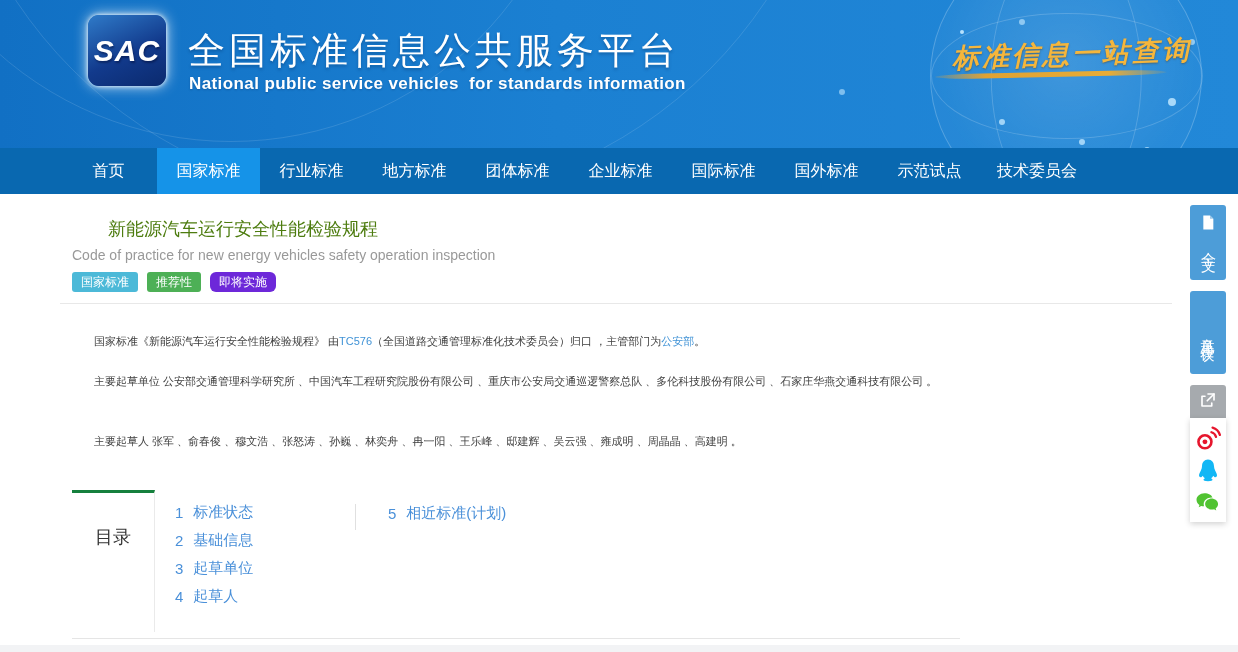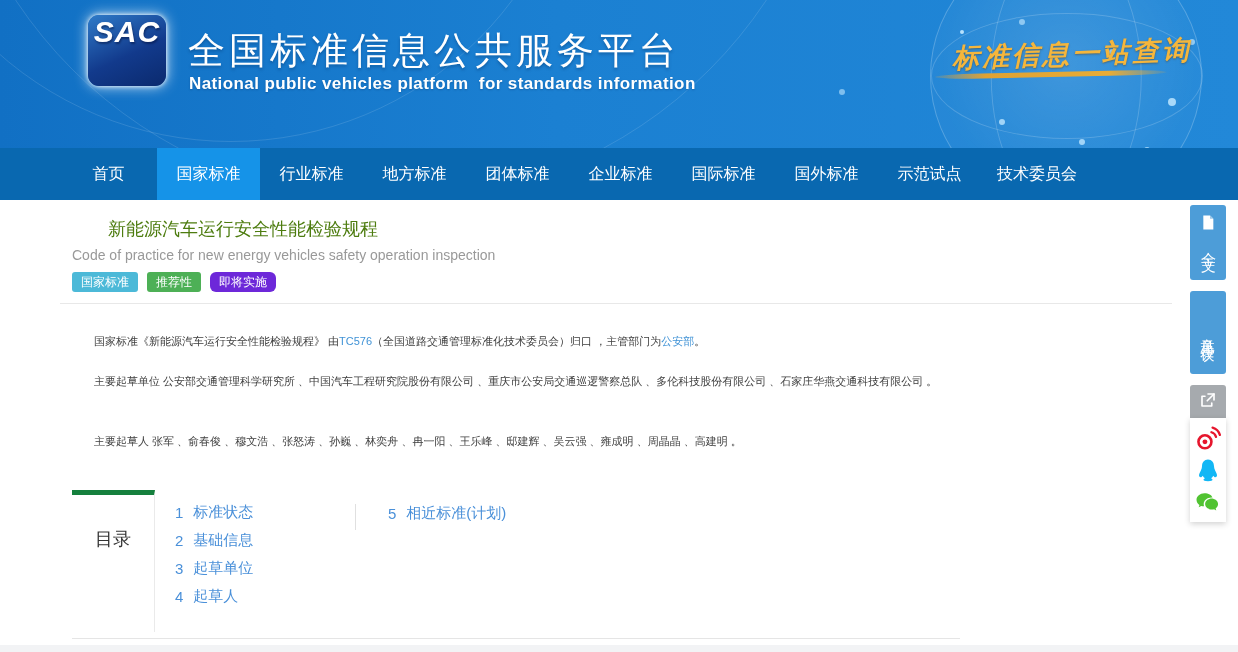--- a/index.html
+++ b/index.html
@@ -20,36 +20,36 @@
   .globe:after{content:"";position:absolute;top:50%;left:0;height:46%;width:100%;transform:translateY(-50%);
          border:1px solid rgba(255,255,255,.18);border-radius:50%;}
   .sparks{position:absolute;left:960px;top:30px;width:4px;height:4px;border-radius:50%;background:rgba(190,230,255,.95);
          box-shadow:40px 90px 0 1px rgba(190,230,255,.8),150px 20px 0 1px rgba(190,230,255,.7),
                     210px 70px 0 2px rgba(190,230,255,.85),120px 110px 0 1px rgba(190,230,255,.8),
                     -120px 60px 0 1px rgba(190,230,255,.6),230px 10px 0 1px rgba(190,230,255,.7),
                     60px -10px 0 1px rgba(190,230,255,.65),185px 118px 0 1px rgba(190,230,255,.75);}
   .logo{position:absolute;left:88px;top:15px;width:78px;height:71px;border-radius:11px;cursor:pointer;
         background:linear-gradient(155deg,#2f7bc9 0%,#123a8c 55%,#0b2a6e 100%);
         box-shadow:0 0 14px rgba(255,255,255,.85),0 0 4px rgba(255,255,255,.9);
-        display:flex;justify-content:center;}
+        display:flex;align-items:center;justify-content:center;}
   .logo span{color:#fff;font-size:30px;font-weight:900;font-style:italic;letter-spacing:1px;
         text-shadow:1px 2px 2px rgba(0,10,50,.45);}
   .site-title{position:absolute;left:188px;top:26px;color:#fff;font-size:37px;font-weight:normal;
         letter-spacing:4px;text-shadow:0 2px 3px rgba(0,40,90,.35);white-space:nowrap;}
   .site-sub{position:absolute;left:189px;top:74px;color:#fff;font-size:17px;font-weight:bold;
         letter-spacing:.4px;white-space:pre;text-shadow:0 1px 2px rgba(0,40,90,.3);}
   .slogan{position:absolute;left:952px;top:36px;color:#f5b63c;font-size:27px;font-weight:bold;
         font-style:italic;letter-spacing:3px;transform:rotate(-2deg);white-space:nowrap;
         text-shadow:0 1px 2px rgba(90,50,0,.45);}
   .slogan-line{position:absolute;left:935px;top:72px;width:232px;height:5px;transform:rotate(-1.2deg);
         border-radius:40%/100%;
         background:linear-gradient(90deg,rgba(232,169,60,.15),#e0a233 22%,#e8ac36 75%,rgba(232,169,60,.1));}
 
   
-  .nav{position:absolute;left:0;top:148px;width:1238px;height:52px;background:#0968b0;
+  .nav{position:absolute;left:0;top:148px;width:1238px;height:46px;background:#0968b0;
        display:flex;align-items:stretch;padding-left:60px;box-sizing:border-box;}
   .nav-item{width:103px;display:flex;align-items:center;justify-content:center;color:#fff;
        font-size:16px;cursor:pointer;white-space:nowrap;}
   .nav-item:first-child{width:97px;}
   .nav-item:last-child{width:112px;}
   .nav-item.active{background:#1593e8;}
 
   
   .std-title{position:absolute;left:72px;top:217px;font-size:18px;color:#4d7c0f;margin-left:36px;}
   .std-title-en{position:absolute;left:72px;top:247px;font-size:14px;color:#999;}
@@ -61,21 +61,21 @@
   .hr{position:absolute;left:60px;top:303px;width:1112px;height:1px;background:#e8e8e8;}
   .para{position:absolute;left:72px;width:1100px;font-size:11px;color:#404040;line-height:26px;
         text-indent:2em;word-break:break-all;}
   .p1{top:328px;}
   .p2{top:368px;}
   .p3{top:428px;}
   .tlink{color:#4193d6;cursor:pointer;text-decoration:none;}
 
   
   .toc{position:absolute;left:72px;top:490px;width:888px;height:148px;border-bottom:1px solid #e5e5e5;}
-  .toc-label-cell{position:absolute;left:0;top:0;width:83px;height:142px;border-top:5px solid #15803d;
+  .toc-label-cell{position:absolute;left:0;top:0;width:83px;height:142px;border-top:3px solid #15803d;
         border-right:1px solid #eaeaea;box-sizing:border-box;text-align:center;}
   .toc-label{display:inline-block;margin-top:32px;font-size:18px;color:#333;}
   .toc-col1{position:absolute;left:103px;top:8px;}
   .toc-item{display:flex;gap:10px;height:28px;align-items:center;font-size:15px;color:#4a90d9;cursor:pointer;}
   .toc-col2{position:absolute;left:316px;top:9px;}
   .toc-vline{position:absolute;left:283px;top:14px;width:1px;height:26px;background:#e0e0e0;}
 
   .footer-strip{position:absolute;left:0;top:645px;width:1238px;height:7px;background:#f2f3f5;}
 
   
@@ -100,21 +100,21 @@
 
   <div class="header">
     <div class="hdr-arc arc1"></div>
     <div class="hdr-arc arc2"></div>
     <div class="globe"></div>
     <div class="sparks"></div>
     <div class="logo">
       <span>SAC</span>
     </div>
     <div class="site-title">全国标准信息公共服务平台</div>
-    <div class="site-sub">National public vehicles platform  for standards information</div>
+    <div class="site-sub">National public service vehicles  for standards information</div>
     <div class="slogan">标准信息一站查询</div>
     <div class="slogan-line"></div>
   </div>
 
   <div class="nav">
     <div class="nav-item">首页</div>
     <div class="nav-item active">国家标准</div>
     <div class="nav-item">行业标准</div>
     <div class="nav-item">地方标准</div>
     <div class="nav-item">团体标准</div>

